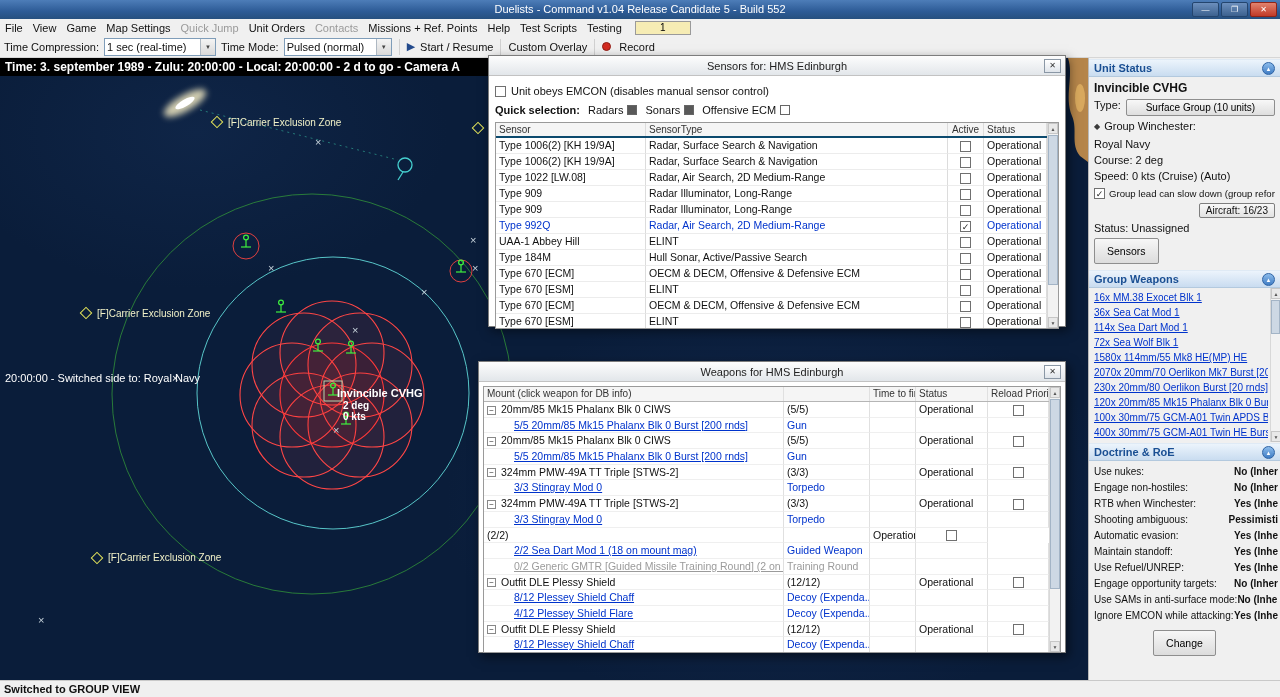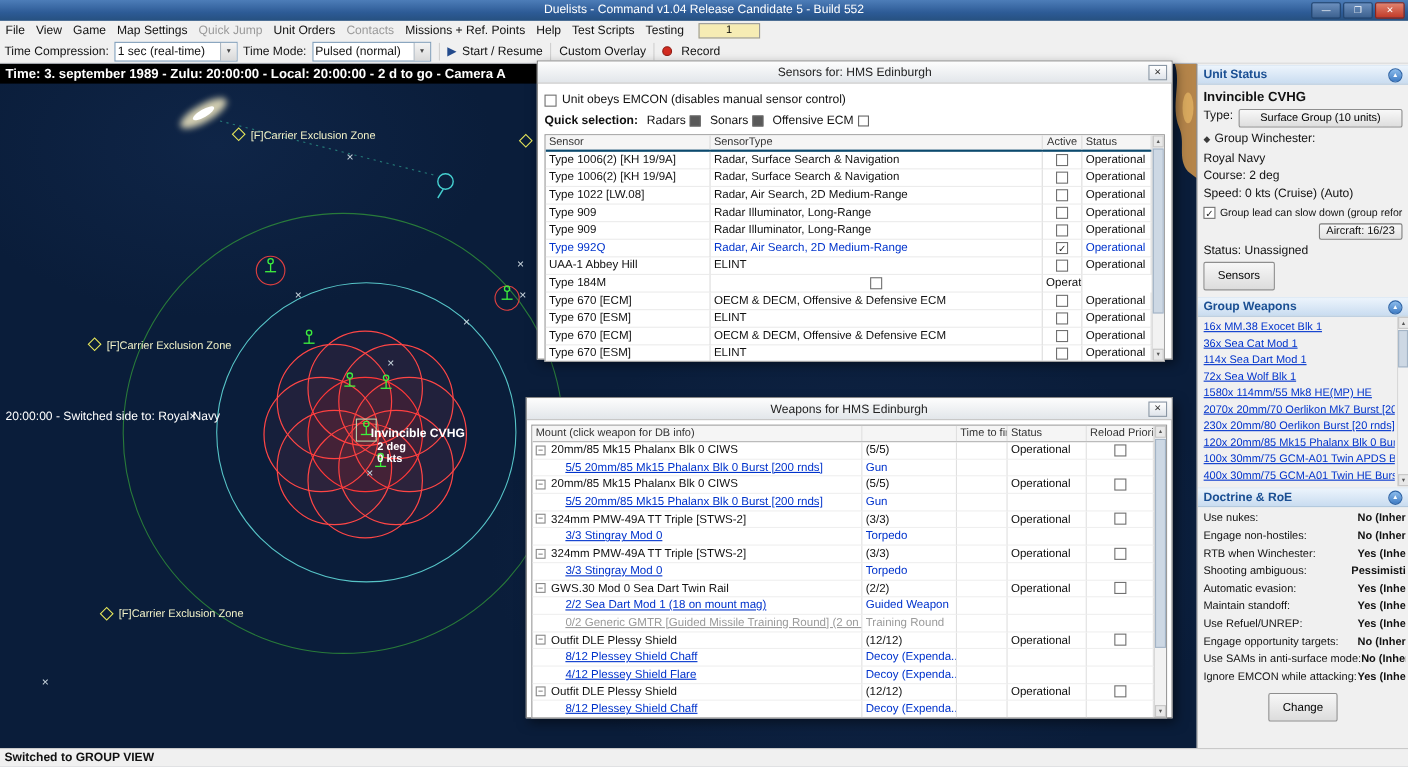--- a/index.html
+++ b/index.html
@@ -362,20 +362,21 @@
               <div class="scell">Operational</div>
             </div>
             <div class="srow">
               <div class="scell">UAA-1 Abbey Hill</div>
               <div class="scell">ELINT</div>
               <div class="scell center"><span class="cb"></span></div>
               <div class="scell">Operational</div>
             </div>
             <div class="srow">
               <div class="scell">Type 184M</div>
+              <div class="scell">Hull Sonar, Active/Passive Search</div>
               <div class="scell center"><span class="cb"></span></div>
               <div class="scell">Operational</div>
             </div>
             <div class="srow">
               <div class="scell">Type 670 [ECM]</div>
               <div class="scell">OECM &amp; DECM, Offensive &amp; Defensive ECM</div>
               <div class="scell center"><span class="cb"></span></div>
               <div class="scell">Operational</div>
             </div>
             <div class="srow">
@@ -471,21 +472,20 @@
               <div class="wcell wc-center"><span class="cb"></span></div>
             </div>
             <div class="wrow weapon">
               <div class="wcell"><span class="wlink">3/3  Stingray Mod 0</span></div>
               <div class="wcell wtype">Torpedo</div>
               <div class="wcell"></div>
               <div class="wcell"></div>
               <div class="wcell"></div>
             </div>
             <div class="wrow mount">
-              <div class="wcell"><span class="expander">−</span>GWS.30 Mod 0 Sea Dart Twin Rail</div>
               <div class="wcell">(2/2)</div>
               <div class="wcell"></div>
               <div class="wcell">Operational</div>
               <div class="wcell wc-center"><span class="cb"></span></div>
             </div>
             <div class="wrow weapon">
               <div class="wcell"><span class="wlink">2/2  Sea Dart Mod 1 (18 on mount mag)</span></div>
               <div class="wcell wtype">Guided Weapon</div>
               <div class="wcell"></div>
               <div class="wcell"></div>

